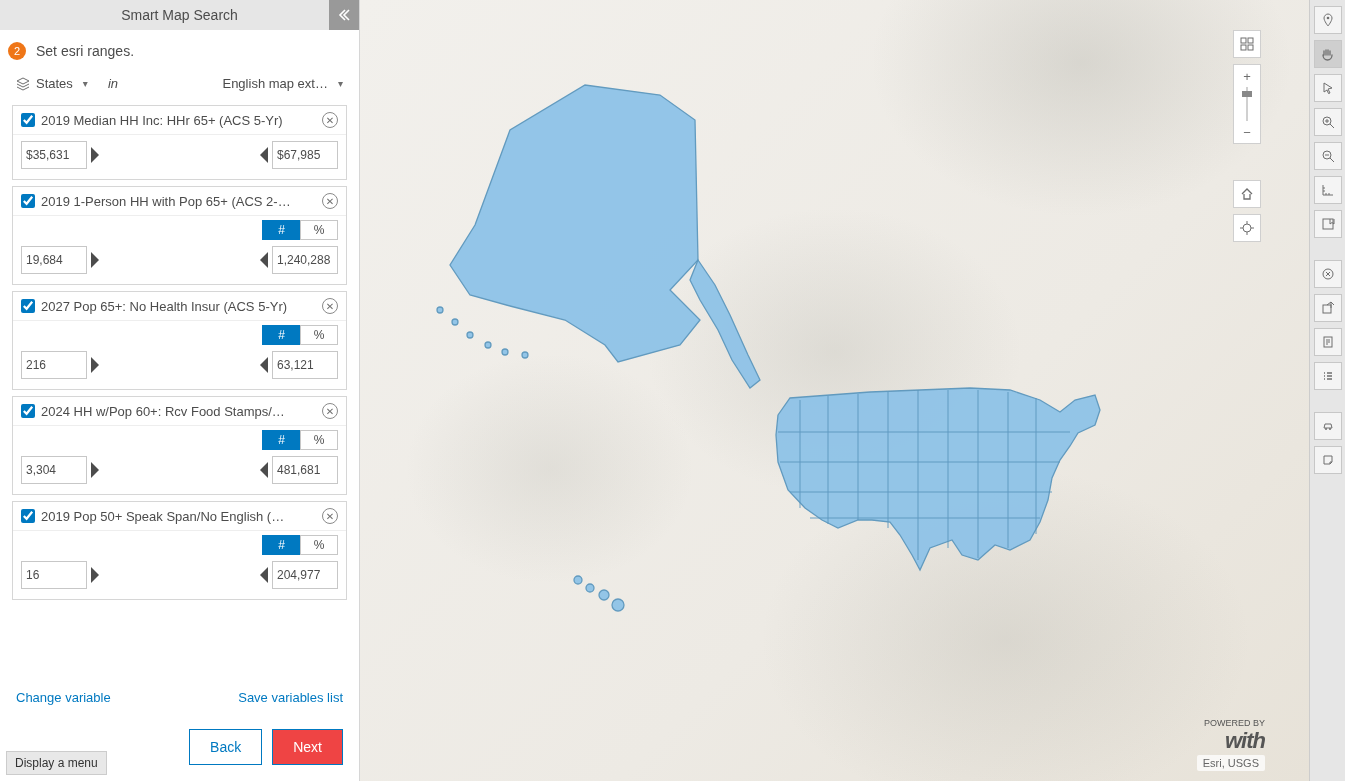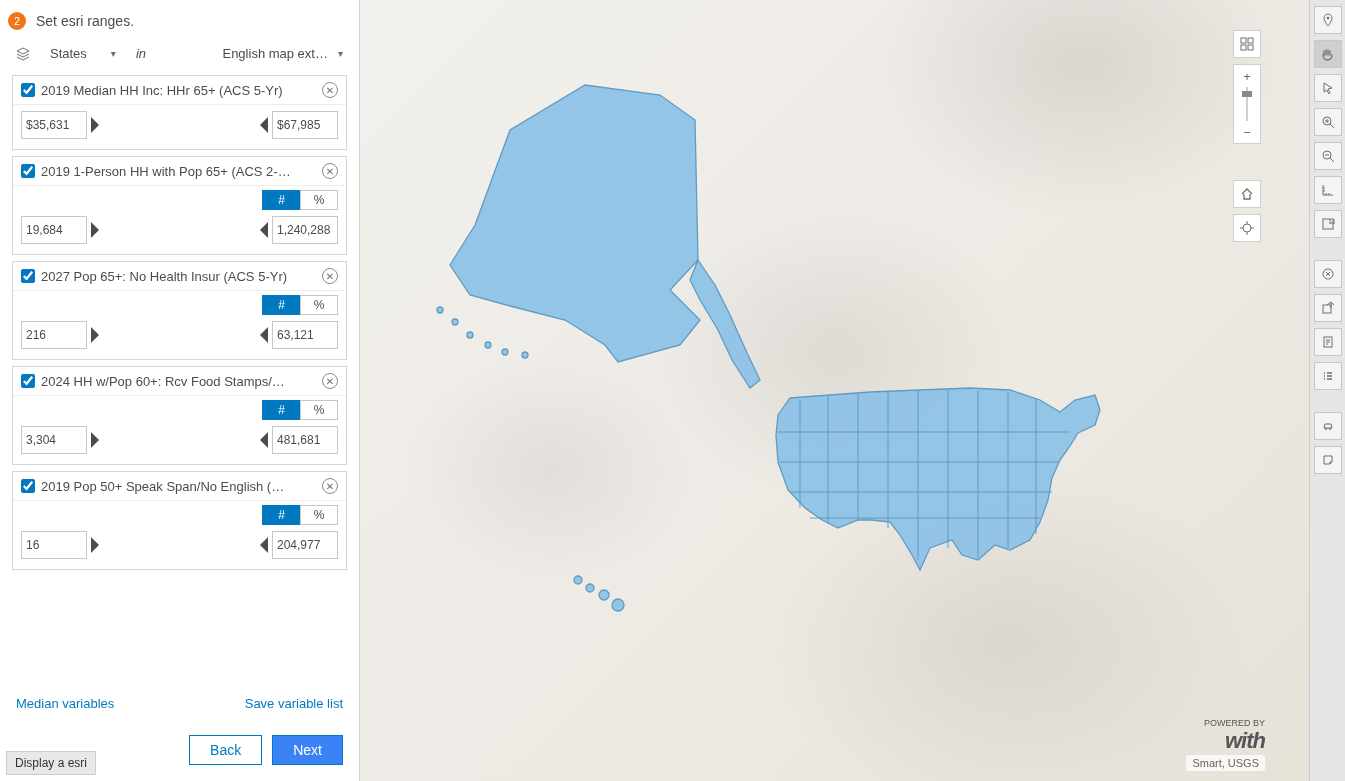--- a/index.html
+++ b/index.html
@@ -64,21 +64,21 @@
   }
   .step-text { font-size: 14px; color: #4c4c4c; }
 
   .selectors {
     display: flex;
     align-items: center;
     padding: 8px 16px 14px 16px;
     gap: 8px;
     color: #4c4c4c;
   }
-  .sel-left { display:flex; align-items:center; gap:20px; flex:0 0 auto; }
+  .sel-left { display:flex; align-items:center; gap:6px; flex:0 0 auto; }
   .sel-in { flex: 0 0 auto; padding: 0 12px; font-style: italic; }
   .sel-right { flex: 1; display:flex; align-items:center; gap:6px; justify-content:flex-end; white-space:nowrap; overflow:hidden; }
   .caret-down::after { content:"▾"; font-size:10px; margin-left:4px; color:#6e6e6e; }
   .layer-icon {
     width:14px; height:14px; display:inline-block;
   }
   .layer-icon svg { display:block; }
 
   .var-list { flex:1; overflow:auto; padding: 0 12px; }
   .var-card {
@@ -138,25 +138,25 @@
   .actions {
     display:flex; justify-content:space-between;
     padding:12px 16px;
   }
   .link { color:#0079c1; font-size:13px; cursor:pointer; }
   .nav-btns {
     display:flex; gap:10px; justify-content:flex-end;
     padding:12px 16px 16px;
   }
   .btn {
-    height:30px; padding:0 20px; font-size:14px; cursor:pointer;
+    height:36px; padding:0 20px; font-size:14px; cursor:pointer;
     display:flex; align-items:center; justify-content:center;
   }
   .btn.secondary { background:#fff; border:1px solid #0079c1; color:#0079c1; }
-  .btn.primary { background:#3b82f6; border:1px solid #0079c1; color:#fff; }
+  .btn.primary { background:#ef4444; border:1px solid #0079c1; color:#fff; }
 
   
   .map-wrap {
     flex:1; position:relative; overflow:hidden;
     background:linear-gradient(135deg,#f2f0ec 0%,#edeae4 60%,#e7e2d8 100%);
   }
   .terrain {
     position:absolute; inset:0;
     background:
       radial-gradient(ellipse 300px 220px at 76% 8%, rgba(150,150,140,0.25), transparent 70%),
@@ -218,20 +218,28 @@
   }
   .rail-btn.active { background:#cfcfcf; }
   .rail-gap { height:10px; }
 </style>
 </head>
 <body>
 
 <div class="app">
 
   <div class="panel">
+    <div class="panel-header">
+      <span>Smart Map Search</span>
+      <div class="collapse-btn">
+        <svg width="14" height="14" viewBox="0 0 14 14">
+            <path d="M8 2 L3 7 L8 12 M12 2 L7 7 L12 12" stroke="#fff" stroke-width="1.6" fill="none"></path>
+          </svg>
+      </div>
+    </div>
 
     <div class="step-row">
       <div class="step-badge">
           <span>2</span>
         </div>
       <div class="step-text">Set esri ranges.</div>
     </div>
 
     <div class="selectors">
       <div class="sel-left caret-down">
@@ -486,22 +494,22 @@
               <div class="bar" style="height: 3%;"></div>
               <div class="bar" style="height: 3%;"></div>
             </div>
             <div class="handle right"></div>
             <input class="range-input" value="204,977" style="">
           </div>
         </div>
       </div>
 
     <div class="actions">
-      <span class="link">Median variables</span>
-      <span class="link">Save variable list</span>
+      <span class="link">Change variable</span>
+      <span class="link">Save variables list</span>
     </div>
 
     <div class="nav-btns">
       <div class="btn secondary">Back</div>
       <div class="btn primary">Next</div>
     </div>
   </div>
 
   <div class="map-wrap">
     <div class="terrain"></div>
@@ -579,21 +587,21 @@
             <circle cx="7" cy="7" r="4" fill="none" stroke="#6e6e6e"></circle>
             <path d="M7 0 V3 M7 11 V14 M0 7 H3 M11 7 H14" stroke="#6e6e6e"></path>
           </svg>
       </div>
     </div>
 
     <div class="esri-logo">
       <div>POWERED BY</div>
       <div class="e">with</div>
     </div>
-    <div class="attrib">Smart, USGS</div>
+    <div class="attrib">Esri, USGS</div>
   </div>
 
   <div class="right-rail">
     <div class="rail-btn">
         <svg width="14" height="14" viewBox="0 0 14 14">
           <path d="M7 1 C9 1 11 3 11 5 C11 8 7 13 7 13 C7 13 3 8 3 5 C3 3 5 1 7 1 Z" fill="none" stroke="#6e6e6e"></path>
           <circle cx="7" cy="5" r="1.3" fill="#6e6e6e"></circle>
         </svg>
       </div>
     <div class="rail-btn active">
@@ -663,13 +671,13 @@
         </svg>
       </div>
     <div class="rail-btn">
         <svg width="14" height="14" viewBox="0 0 14 14">
           <path d="M3 3 H11 V9 L9 11 H3 Z M9 11 V9 H11" fill="none" stroke="#6e6e6e"></path>
         </svg>
       </div>
   </div>
 </div>
 
-<div class="status-tip">Display a esri</div>
+<div class="status-tip">Display a menu</div>
 
 </body></html>

